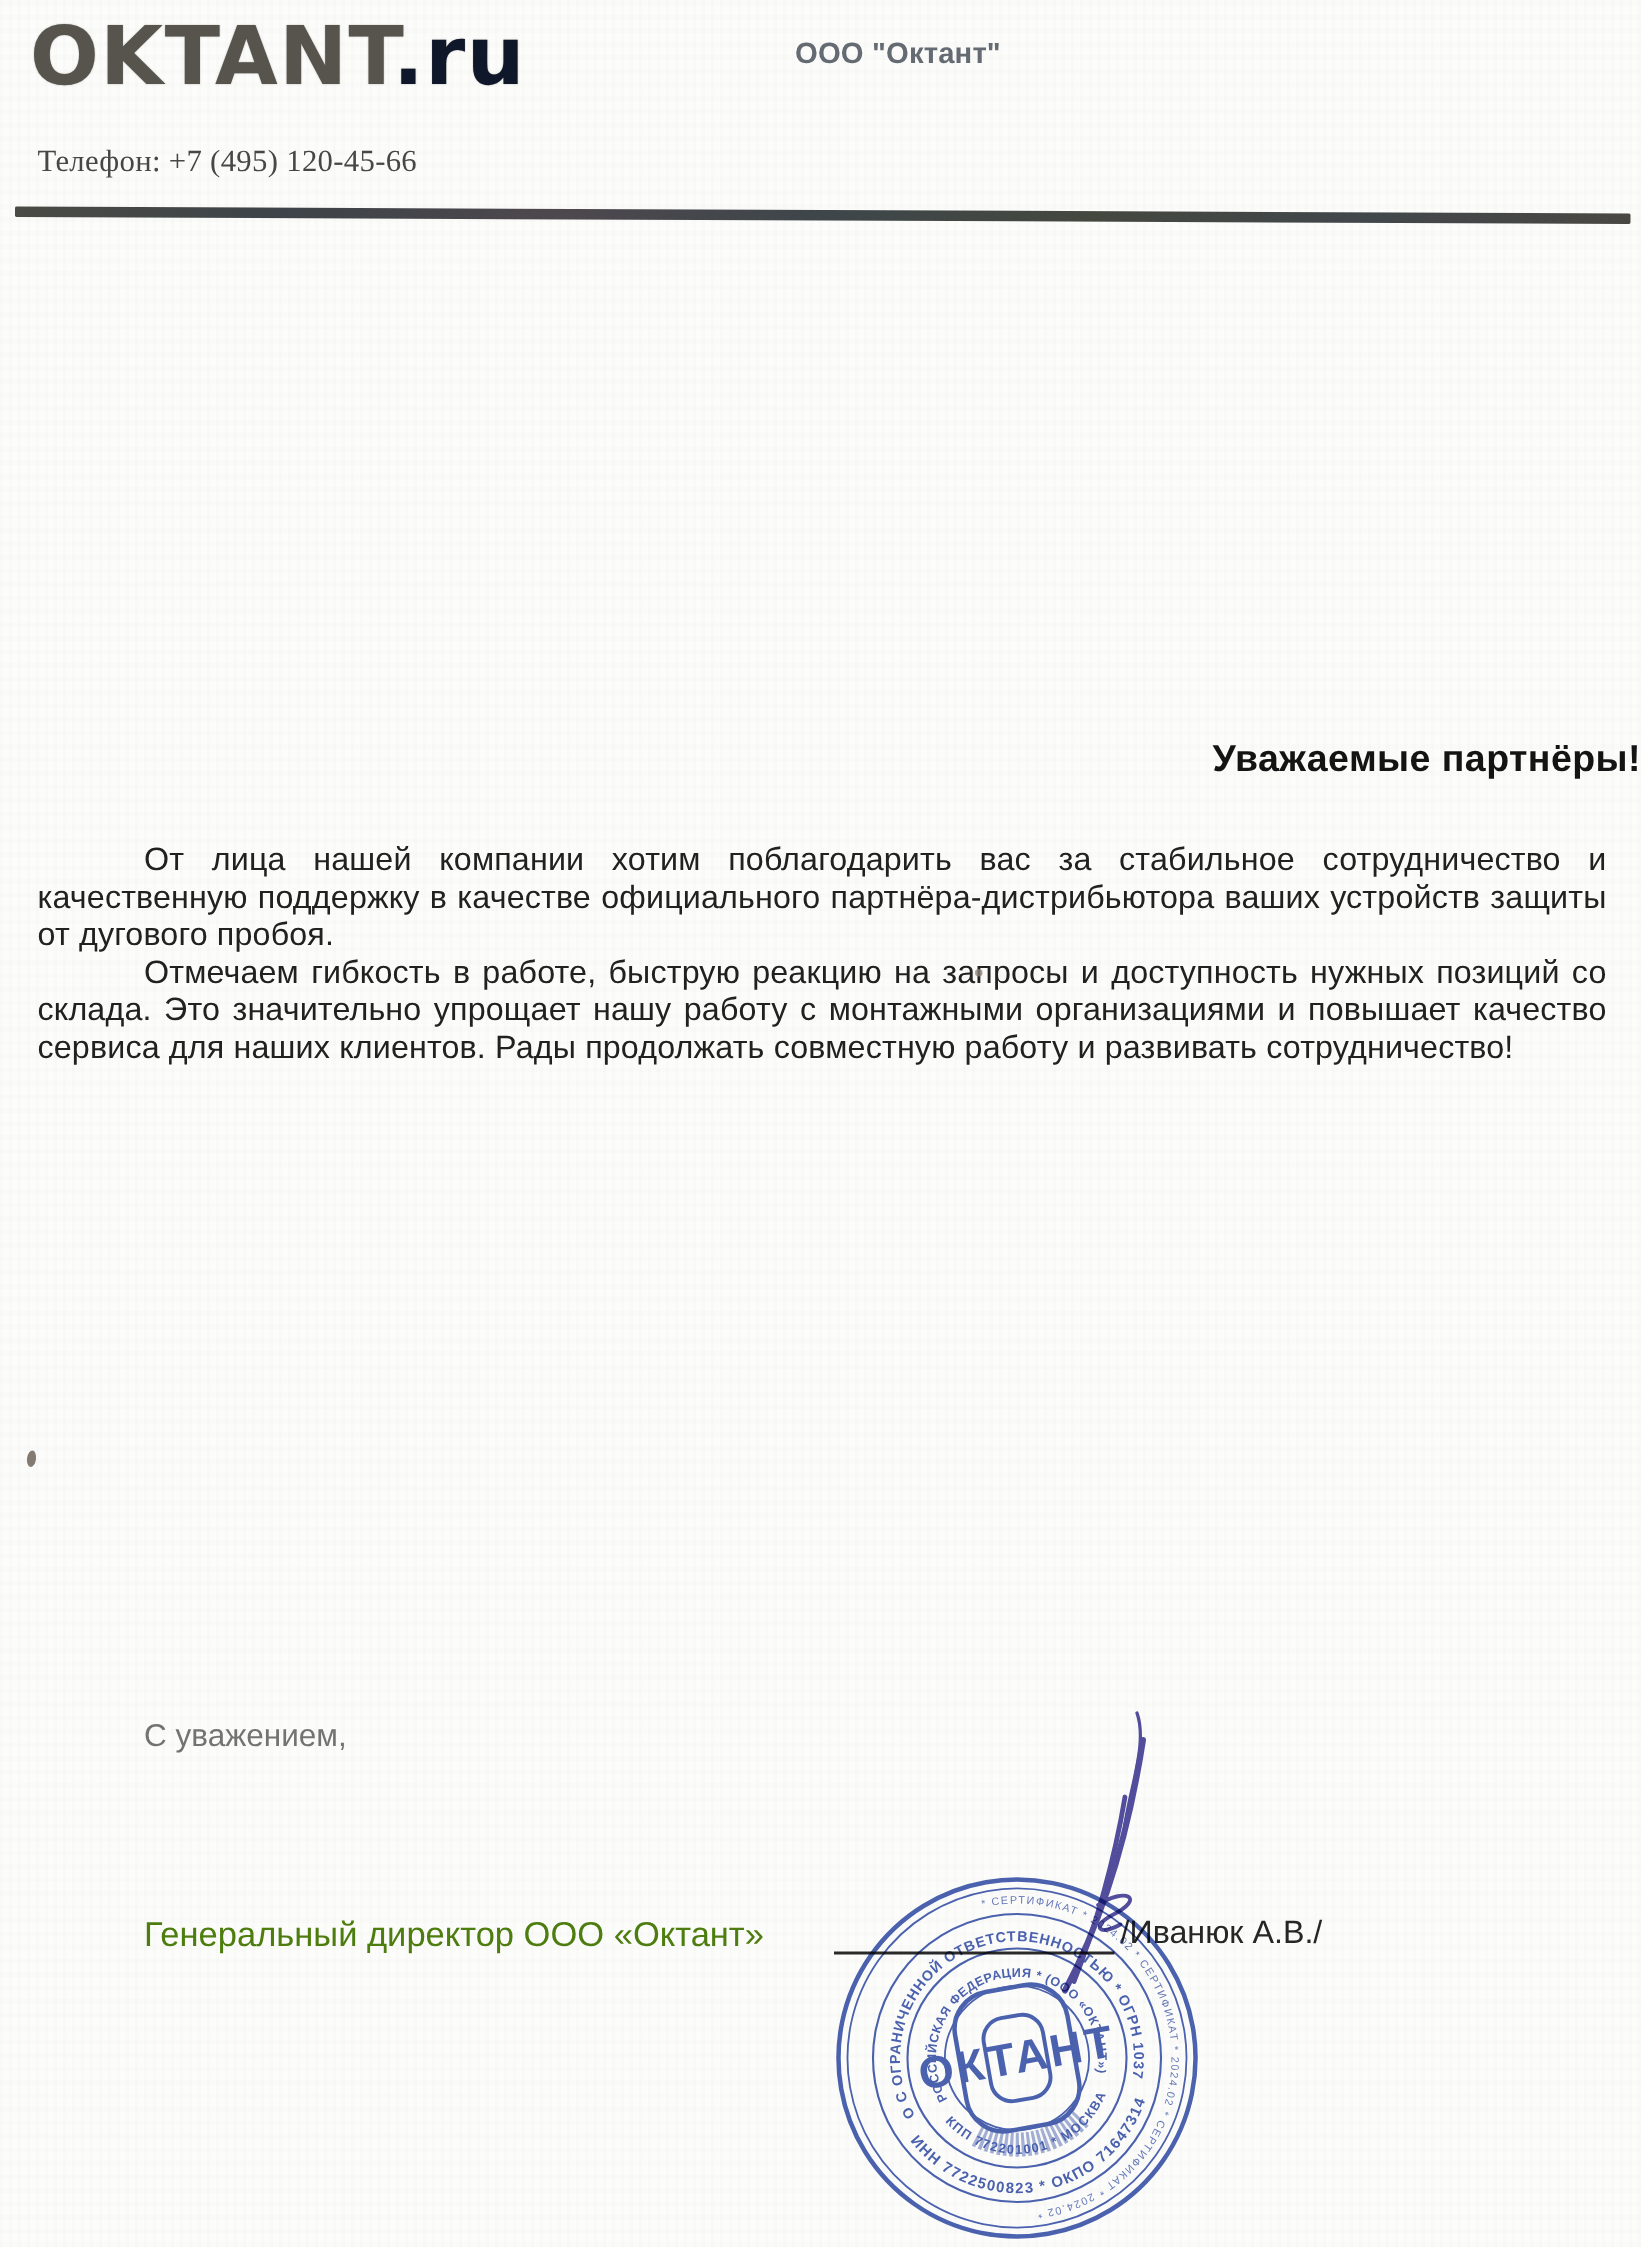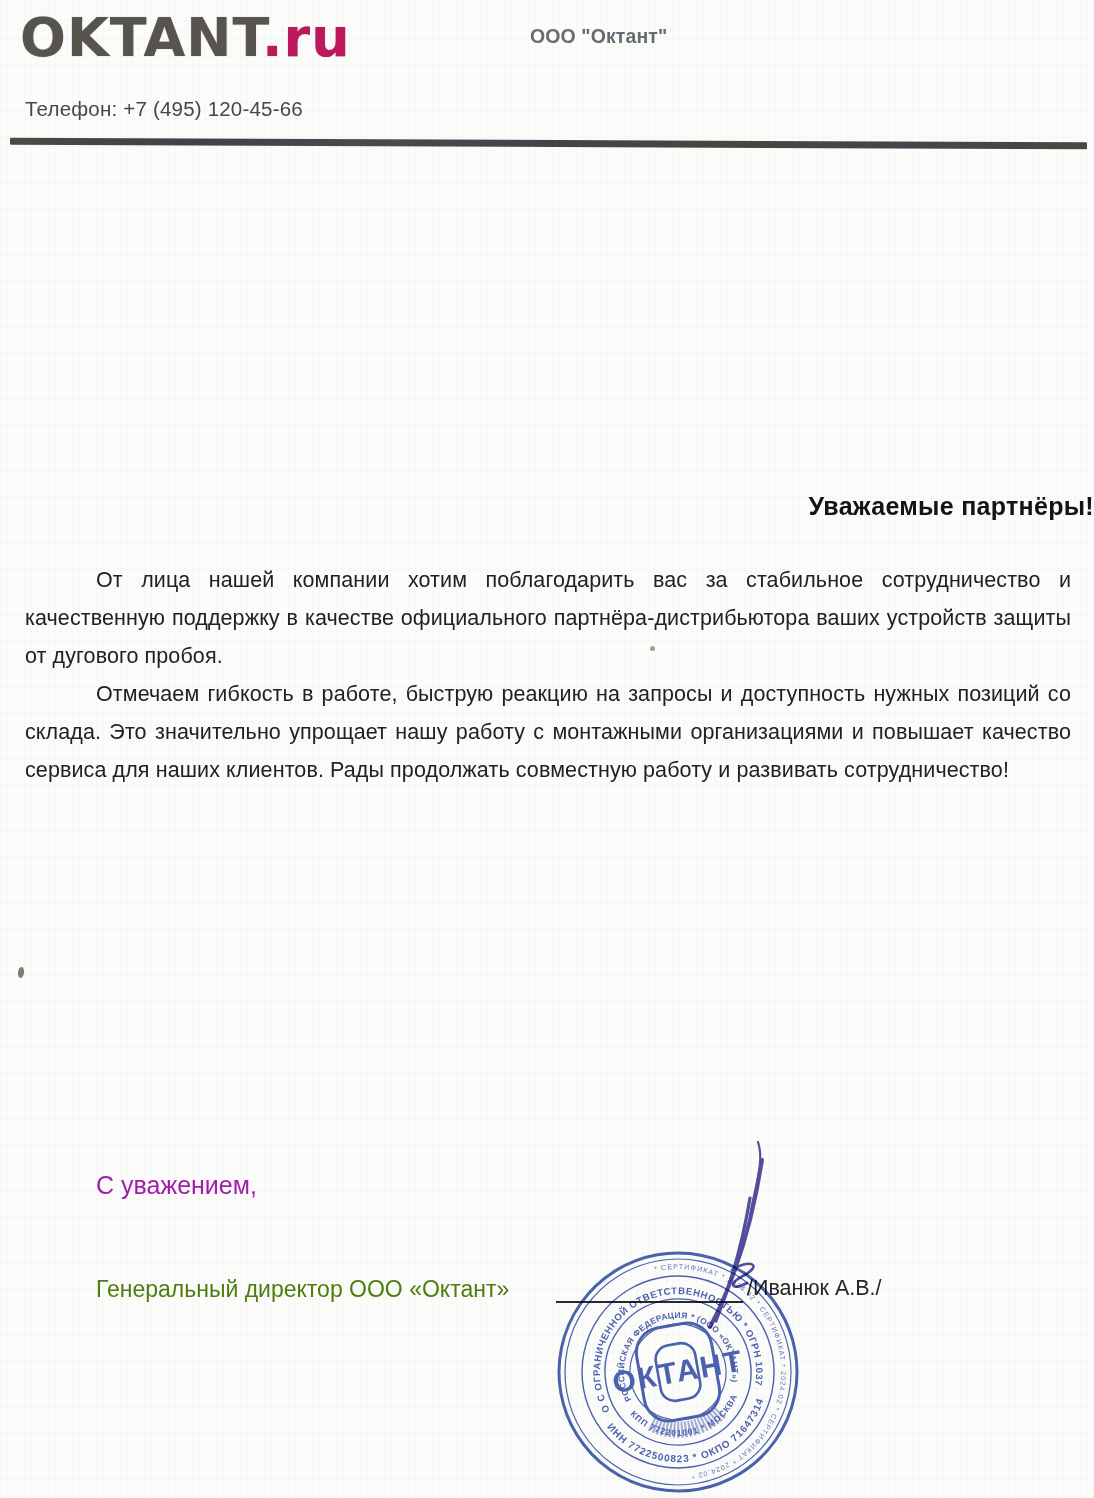--- a/index.html
+++ b/index.html
@@ -18,50 +18,50 @@
   }
   .abs { position:absolute; }
 
   .logo {
     left:20px; top:6px;
     font-family:"DejaVu Sans", sans-serif;
     font-weight:800; font-size:54px; letter-spacing:1px;
     color:#56544d; white-space:nowrap;
     text-shadow:0 0 1px rgba(90,88,80,.55);
   }
-  .logo .suffix { color:#be185d; }
+  .logo .suffix { color:#0f172a; }
 
   .phone {
-    left:25px; top:97px; font-size:20.5px; color:#474747; letter-spacing:.2px;
+    left:25px; top:97px; font-size:20.5px; color:#474747; letter-spacing:.2px;font-family:Liberation Serif, serif;
   }
 
   .company-block {
     left:530px; top:23px; font-size:19.5px; line-height:27.5px;
     color:#646b73; font-weight:700; letter-spacing:.1px; white-space:nowrap;
   }
 
   .divider {
     left:10px; top:140px; width:1077px; height:7px;
     transform:rotate(.25deg); border-radius:1px;
     background:linear-gradient(90deg,#4a4b44,#3d4348,#4d484e,#3e464a,#45483f,#41474b,#4a4843);
   }
 
   .salutation {
     left:0; right:0; top:492px; text-align:right;
     font-size:25px; font-weight:700; color:#141414; letter-spacing:.3px;
   }
 
   .body-text {
     left:25px; top:561px; width:1046px;
-    font-size:21.5px; line-height:38px; color:#212121;
+    font-size:21.5px; line-height:25px; color:#212121;
     text-align:justify; letter-spacing:.1px;
   }
   .body-text p { margin:0; text-indent:71px; }
 
-  .closing { left:96px; top:1171px; font-size:25px; color:#a21caf; }
+  .closing { left:96px; top:1146px; font-size:21px; color:#737373; }
   .signer-title { left:96px; top:1276px; font-size:23px; color:#4d7c0f; white-space:nowrap; }
   .sig-line { left:556px; top:1301px; width:187px; height:0; border-top:2px solid #2a2a2a; }
   .signer-name { left:747px; top:1276px; font-size:21.5px; color:#262626; white-space:nowrap; }
 
   .speck-1 { left:18px; top:967px; width:6px; height:11px; background:#6e655b; border-radius:50%; transform:rotate(8deg); opacity:.85; }
   .speck-2 { left:650px; top:646px; width:5px; height:5px; background:#8d857c; border-radius:50%; opacity:.8; }
 
   .stamp-svg { left:549px; top:1243px; mix-blend-mode:multiply; opacity:.92; }
   .stamp-svg text { font-family:"Liberation Sans", sans-serif; }
 

